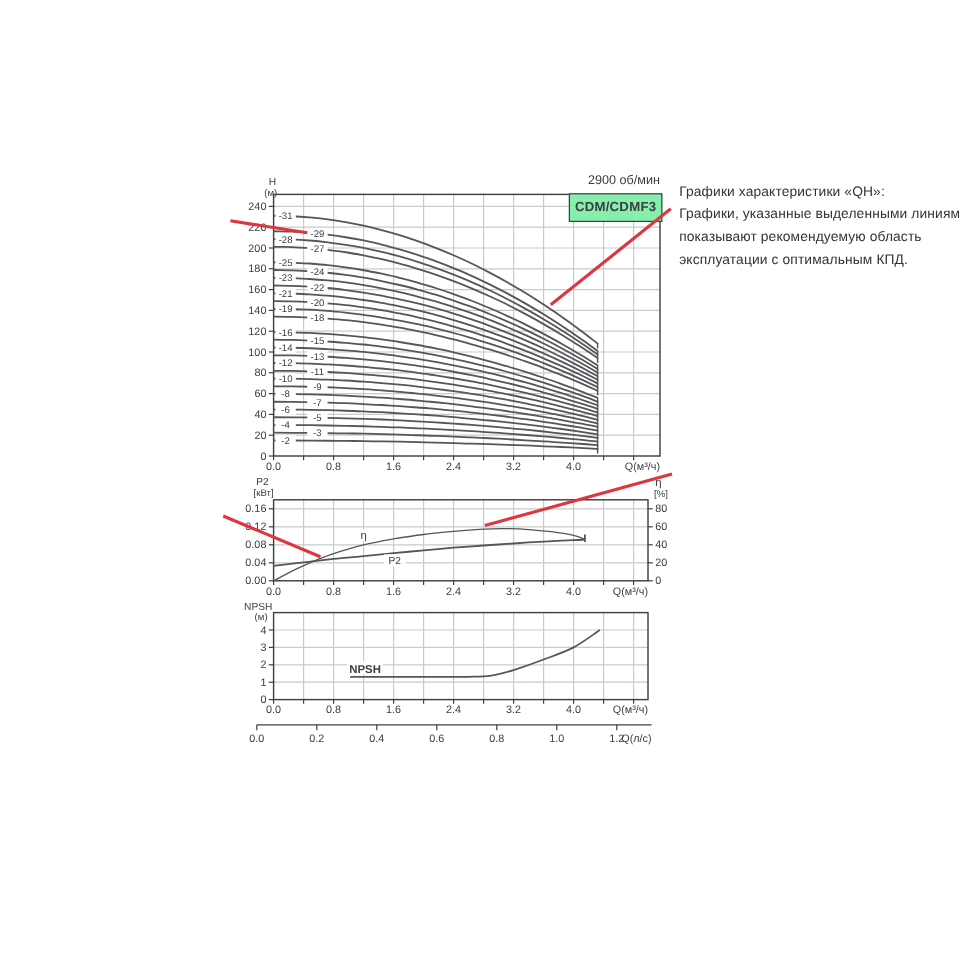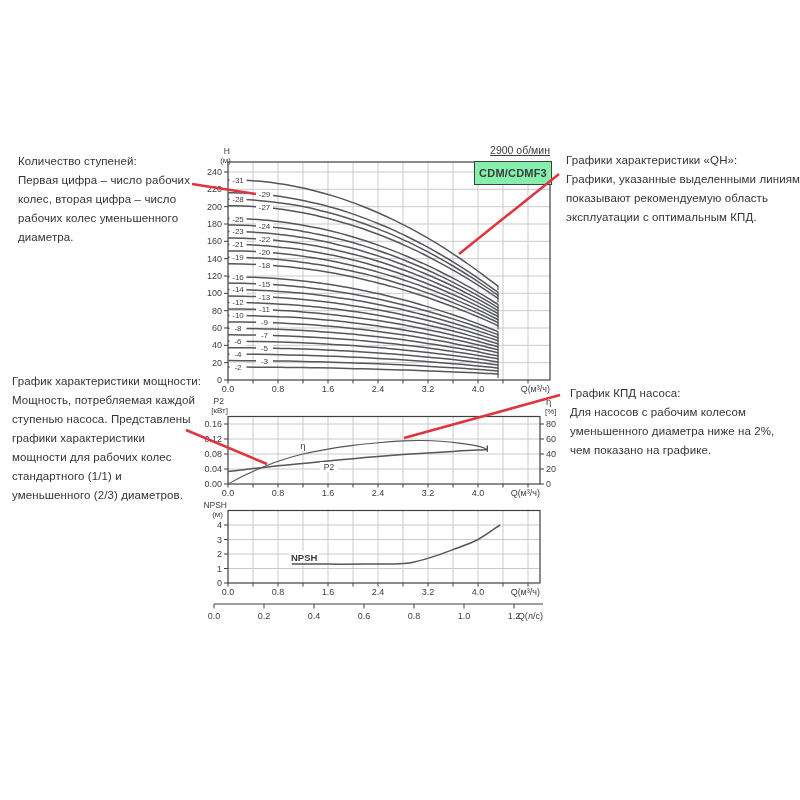--- a/index.html
+++ b/index.html
@@ -4,21 +4,21 @@
 <style>
   html,body{margin:0;padding:0;background:#fff;}
   .page{position:relative;width:800px;height:800px;background:#ffffff;overflow:hidden;
         font-family:"Liberation Sans",sans-serif;}
   #charts-svg,#pointer-svg{position:absolute;left:0;top:0;}
   #charts-svg{z-index:1;}
   #pointer-svg{z-index:5;pointer-events:none;}
   .note{position:absolute;z-index:3;font-size:11.5px;line-height:19px;color:#333436;
         white-space:pre;letter-spacing:0.1px;}
   .rpm{position:absolute;z-index:3;left:400px;top:144px;width:150px;text-align:right;
-       font-size:10.5px;color:#3c3d40;text-decoration:underline;}
+       font-size:10.5px;color:#3c3d40;}
   .model-box{position:absolute;z-index:3;left:474px;top:161px;width:76px;height:22px;
        background:#86efac;border:1.6px solid #3f4043;display:flex;align-items:center;
        justify-content:center;font-size:11px;font-weight:700;color:#3c3d40;letter-spacing:0.2px;}
 </style>
 </head>
 <body>
 
 <div class="page">
 
   <svg id="charts-svg" width="800" height="800">
@@ -345,43 +345,27 @@
           <text x="414" y="618.5" font-size="9" fill="#3c3d40" font-family="&quot;Liberation Sans&quot;,sans-serif" text-anchor="middle">0.8</text>
           <line x1="464" y1="604" x2="464" y2="608.5" stroke="#3f4043" stroke-width="1"></line>
           <text x="464" y="618.5" font-size="9" fill="#3c3d40" font-family="&quot;Liberation Sans&quot;,sans-serif" text-anchor="middle">1.0</text>
           <line x1="514" y1="604" x2="514" y2="608.5" stroke="#3f4043" stroke-width="1"></line>
           <text x="514" y="618.5" font-size="9" fill="#3c3d40" font-family="&quot;Liberation Sans&quot;,sans-serif" text-anchor="middle">1.2</text>
           <text x="543" y="618.5" font-size="9" fill="#3c3d40" font-family="&quot;Liberation Sans&quot;,sans-serif" text-anchor="end">Q(л/с)</text>
         </g>
       </g>
     </svg>
 
-  <div class="note" style="left:18px;top:152px;">Количество ступеней:
-Первая цифра – число рабочих
-колес, вторая цифра – число
-рабочих колес уменьшенного
-диаметра.</div>
-
-  <div class="note" style="left:12px;top:372px;">График характеристики мощности:
-Мощность, потребляемая каждой
-ступенью насоса. Представлены
-графики характеристики
-мощности для рабочих колес
-стандартного (1/1) и
-уменьшенного (2/3) диаметров.</div>
+
 
   <div class="note" style="left:566px;top:151px;">Графики характеристики «QH»:
 Графики, указанные выделенными линиями,
 показывают рекомендуемую область
 эксплуатации с оптимальным КПД.</div>
 
-  <div class="note" style="left:570px;top:384px;">График КПД насоса:
-Для насосов с рабочим колесом
-уменьшенного диаметра ниже на 2%,
-чем показано на графике.</div>
 
 
   <div class="rpm">2900 об/мин</div>
 
   <div class="model-box">
     <span>CDM/CDMF3</span>
   </div>
 
   <svg id="pointer-svg" width="800" height="800">
       <line x1="192" y1="184" x2="256" y2="194" stroke="#de3641" stroke-width="2.6"></line>

